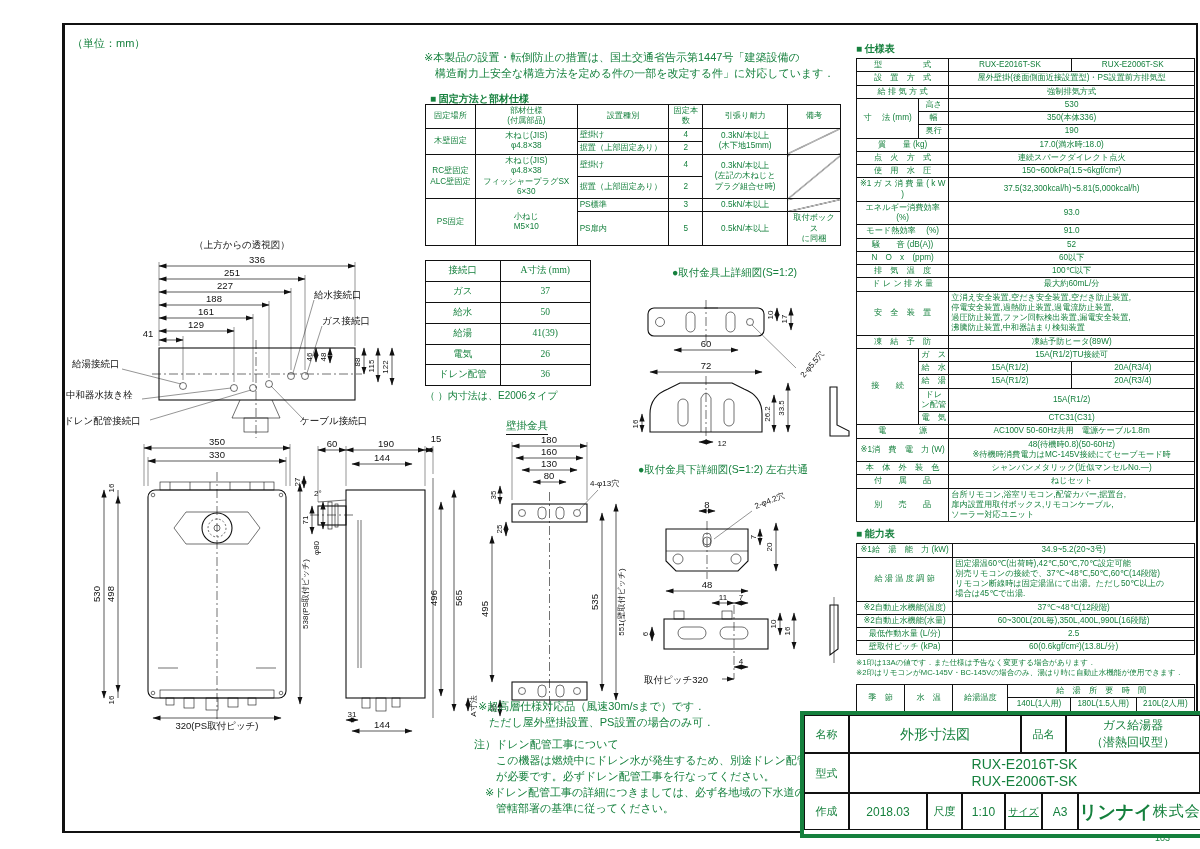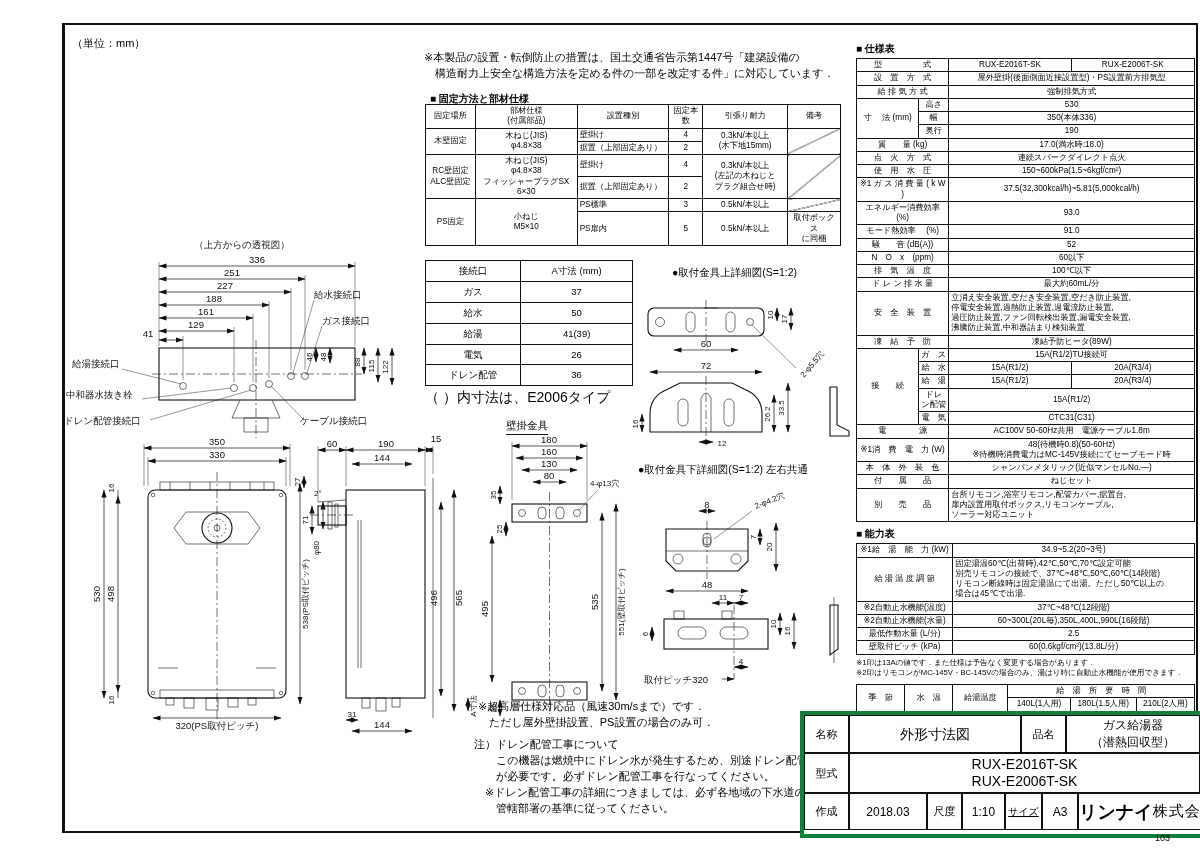--- a/index.html
+++ b/index.html
@@ -1,32 +1,32 @@
 <!DOCTYPE html>
 <html><head>
 <meta charset="utf-8">
 <style>
   html,body{margin:0;padding:0;background:#fff;}
   #sheet{position:relative;width:1200px;height:849px;background:#fff;overflow:hidden;
-         font-family:"Liberation Sans","DejaVu Sans",sans-serif;color:#000000;}
+         font-family:"Liberation Sans","DejaVu Sans",sans-serif;color:#15803d;}
   .abs{position:absolute;}
   #frame{left:62px;top:23px;width:1131px;height:806px;border:2px solid #111;border-left-width:3px;}
   .small{font-size:11px;line-height:1.45;white-space:pre-line;}
   .sec-title{font-size:10px;font-weight:bold;}
   table{border-collapse:collapse;background:#fff;}
   td,th{border:1px solid #111;font-size:8.2px;font-weight:normal;padding:1px 2px;text-align:center;
         vertical-align:middle;line-height:1.25;white-space:pre-line;}
   .left-al{text-align:left;}
   .diag{background:linear-gradient(to bottom right,transparent calc(50% - .6px),#111 50%,transparent calc(50% + .6px));}
   
   .fixtable{width:416px;}
   .fixtable td,.fixtable th{font-size:8.2px;}
   
   .conntable td,.conntable th{font-size:9.5px;padding:4px 3px;}
-  .conn-note{font-size:14px;margin-top:3px;}
+  .conn-note{font-size:10px;margin-top:3px;}
   
   .spec-wrap{left:856px;top:27px;width:340px;}
   .spec-wrap table{width:339px;table-layout:fixed;}
   .spec-wrap .sec-title{margin:15px 0 2px 0;}
   .note-s{font-size:7.6px;line-height:1.35;white-space:pre-line;margin:3px 8px 6px 0;}
   
   #titleblock{left:800px;top:711px;width:396px;height:119px;border:4px solid #15803d;background:#fff;}
   #titleblock .cell{border:1px solid #111;display:flex;align-items:center;justify-content:center;text-align:center;}
   .tb-row1{display:grid;grid-template-columns:45px 172px 45px 1fr;height:38px;}
   .tb-row2{display:grid;grid-template-columns:45px 1fr;height:40px;}
@@ -198,21 +198,21 @@
     </g>
     <text class="dlab" x="250" y="62">給水接続口</text>
     <text class="dlab" x="258" y="88">ガス接続口</text>
     <text class="dlab" x="8" y="131">給湯接続口</text>
     <text class="dlab" x="2" y="162">中和器水抜き栓</text>
     <text class="dlab" x="0" y="188">ドレン配管接続口</text>
     <text class="dlab" x="236" y="188">ケーブル接続口</text>
   </svg>
 
   <div class="abs" style="left:425px;top:260px;">
-    <table class="conntable" style="width:208px;">
+    <table class="conntable" style="width:166px;font-family:Liberation Serif, serif;">
       <colgroup>
           <col style="width:92px">
           <col style="width:108px">
         </colgroup>
       <tbody>
           <tr>
         <th>接続口</th>
         <th>A寸法 (mm)</th>
       </tr>
       <tr>

